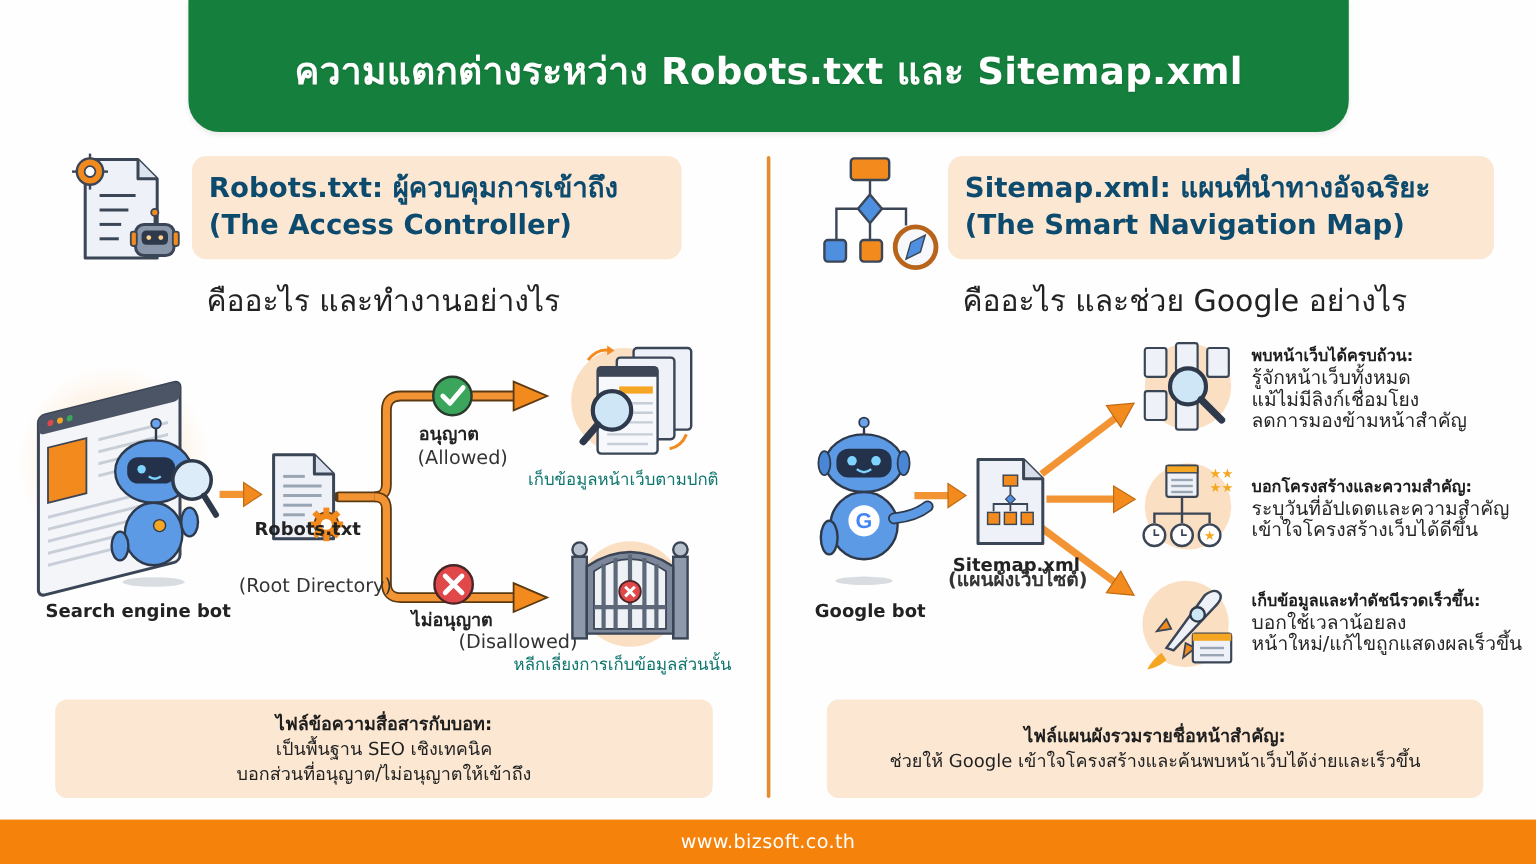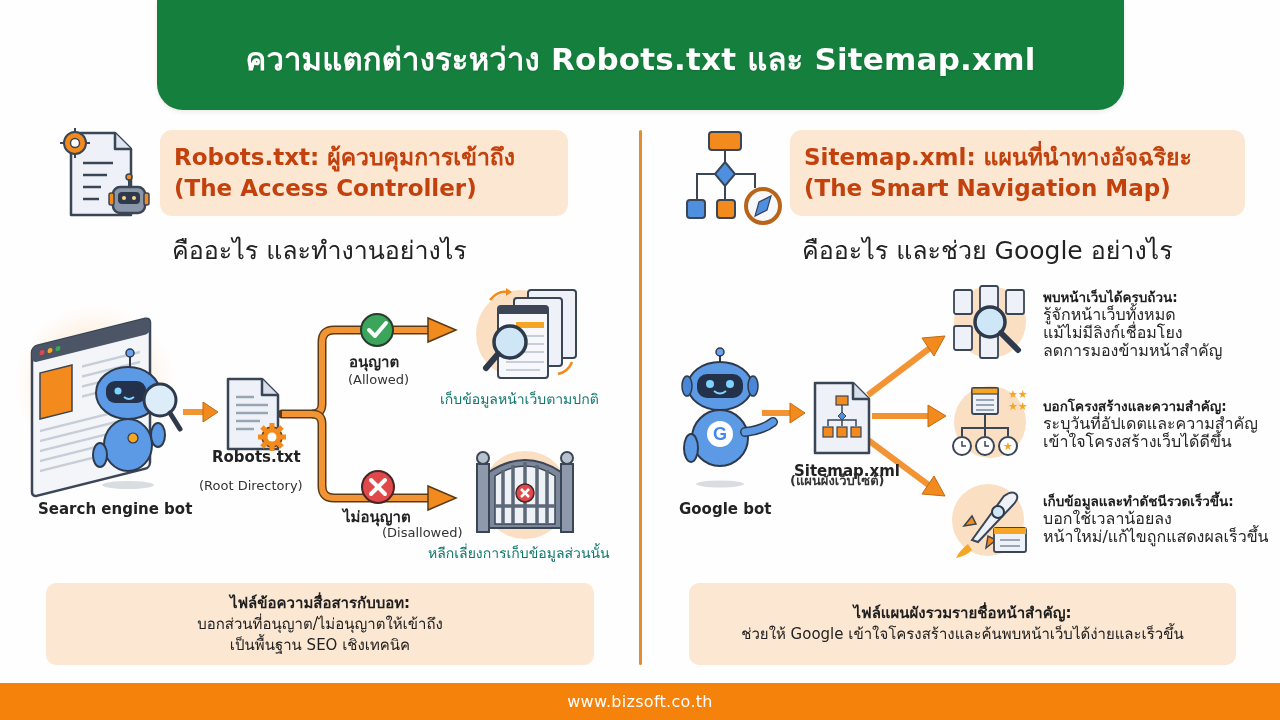--- a/index.html
+++ b/index.html
@@ -13,26 +13,26 @@
     box-shadow: 0 2px 4px rgba(0,0,0,0.08);
   }
   .header h1 { color: #fff; font-size: 31px; font-weight: bold; letter-spacing: 0.2px; text-shadow: 0 1px 2px rgba(0,0,0,0.15); padding-top: 8px; }
 
   .divider { position: absolute; left: 639px; top: 130px; width: 3px; height: 535px; background: #e48d2f; border-radius: 2px; }
 
   .sec-title {
     position: absolute; height: 86px; background: #fbe7d2; border-radius: 12px;
     padding: 12px 0 0 14px;
   }
-  .sec-title .l1, .sec-title .l2 { font-size: 23px; font-weight: bold; line-height: 31px; color: #c2410c; white-space: nowrap; }
+  .sec-title .l1, .sec-title .l2 { font-size: 23px; font-weight: bold; line-height: 31px; color: #0c4a6e; white-space: nowrap; }
   .subhead { position: absolute; font-size: 25px; color: #222; white-space: nowrap; }
 
   .icon { position: absolute; }
   .label-bold { position: absolute; font-weight: bold; font-size: 15px; color: #222; white-space: nowrap; text-align: center; }
-  .label-small { position: absolute; font-size: 13px; color: #333; white-space: nowrap; text-align: center; }
+  .label-small { position: absolute; font-size: 16px; color: #333; white-space: nowrap; text-align: center; }
   .caption { position: absolute; font-size: 14px; color: #0f766e; white-space: nowrap; }
 
   .note {
     position: absolute; background: #fbe7d2; border-radius: 10px;
     display: flex; flex-direction: column; align-items: center; justify-content: center;
     text-align: center;
   }
   .note .t { font-weight: bold; font-size: 15px; color: #1e1e1e; line-height: 21px; }
   .note .b { font-size: 15px; color: #222; line-height: 21px; }
 
@@ -178,21 +178,21 @@
       <g stroke="#f28a1e" stroke-width="5">
           <line x1="0" y1="-14" x2="0" y2="14"></line>
           <line x1="-14" y1="0" x2="14" y2="0"></line>
           <line x1="-10" y1="-10" x2="10" y2="10"></line>
           <line x1="10" y1="-10" x2="-10" y2="10"></line>
         </g>
       <circle r="4.5" fill="#fff"></circle>
     </g>
   </svg>
 </div>
-<div class="label-bold" style="left:212px;top:448px;">Robots.txt</div>
+<div class="label-bold" style="left:212px;top:432px;">Robots.txt</div>
 <div class="label-small" style="left:199px;top:478px;">(Root Directory)</div>
 
 <div class="label-bold" style="left:349px;top:350px;">อนุญาต</div>
 <div class="label-small" style="left:348px;top:372px;">(Allowed)</div>
 <div class="label-bold" style="left:343px;top:505px;">ไม่อนุญาต</div>
 <div class="label-small" style="left:338px;top:525px;margin-left:44px;">(Disallowed)</div>
 
 <div class="icon" style="left:470px;top:282px;">
   <svg width="110" height="100" viewBox="0 0 110 100">
     <circle cx="50" cy="52" r="44" fill="#fbdfc2"></circle>
@@ -236,22 +236,22 @@
     <line x1="25" y1="66" x2="85" y2="66" stroke="#5d6879" stroke-width="3.5"></line>
     <circle cx="55" cy="53" r="9" fill="#e0484a" stroke="#4a2526" stroke-width="1.5"></circle>
     <line x1="51" y1="49" x2="59" y2="57" stroke="#fff" stroke-width="2.5"></line>
       <line x1="59" y1="49" x2="51" y2="57" stroke="#fff" stroke-width="2.5"></line>
   </svg>
 </div>
 <div class="caption" style="left:428px;top:542px;">หลีกเลี่ยงการเก็บข้อมูลส่วนนั้น</div>
 
 <div class="note" style="left:46px;top:583px;width:548px;height:82px;">
   <div class="t">ไฟล์ข้อความสื่อสารกับบอท:</div>
+  <div class="b">เป็นพื้นฐาน SEO เชิงเทคนิค</div>
   <div class="b">บอกส่วนที่อนุญาต/ไม่อนุญาตให้เข้าถึง</div>
-  <div class="b">เป็นพื้นฐาน SEO เชิงเทคนิค</div>
 </div>
 
 <div class="icon" style="left:683px;top:130px;">
   <svg width="110" height="95" viewBox="0 0 110 95">
     <rect x="26" y="2" width="32" height="18" rx="3" fill="#f28a1e" stroke="#3a4556" stroke-width="2"></rect>
     <line x1="42" y1="20" x2="42" y2="32" stroke="#3a4556" stroke-width="2"></line>
     <polygon points="42,32 52,44 42,56 32,44" fill="#4f8fe0" stroke="#3a4556" stroke-width="2"></polygon>
     <path d="M32 44 H14 V70" stroke="#3a4556" stroke-width="2" fill="none"></path>
     <line x1="42" y1="56" x2="42" y2="70" stroke="#3a4556" stroke-width="2"></line>
     <path d="M52 44 H72 V58" stroke="#3a4556" stroke-width="2" fill="none"></path>

